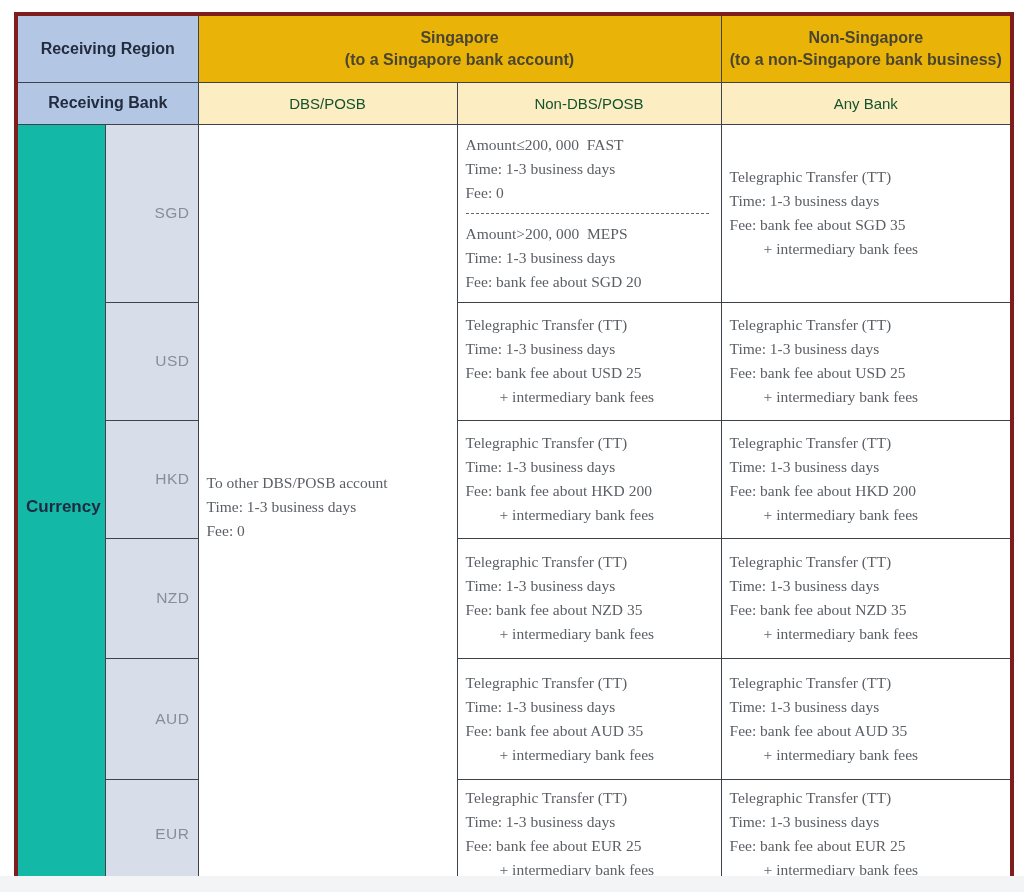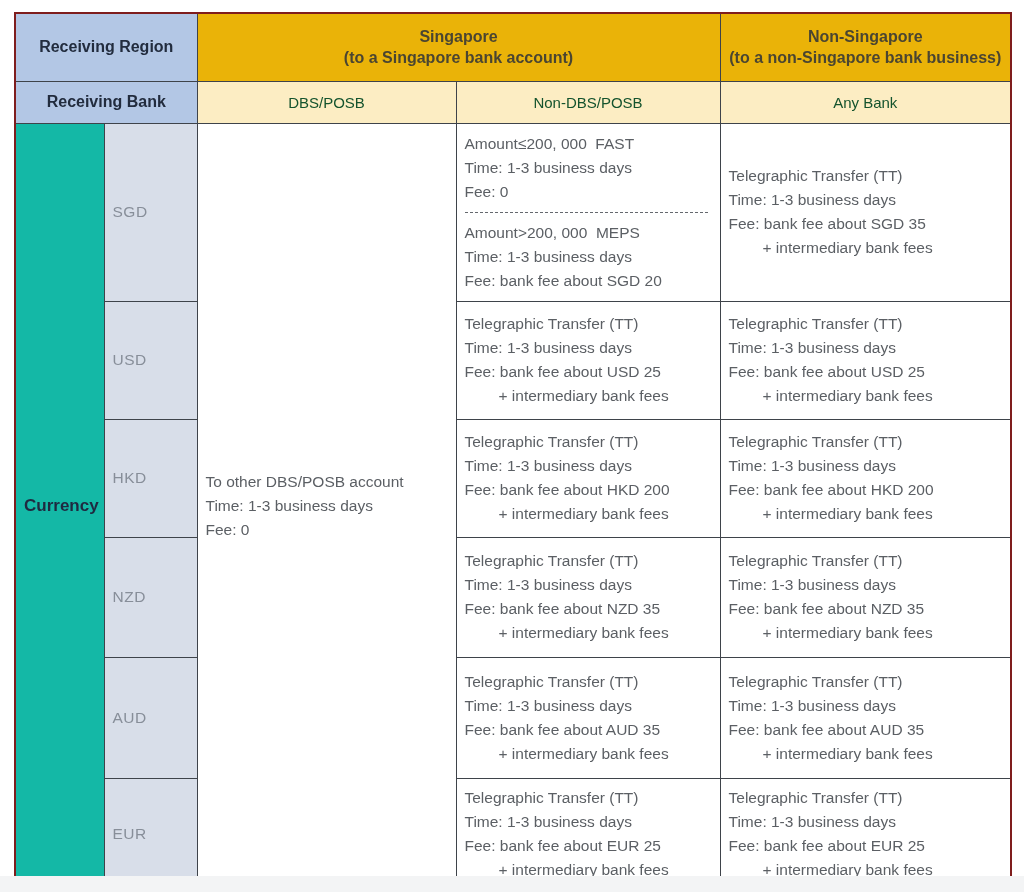--- a/index.html
+++ b/index.html
@@ -18,21 +18,21 @@
   .bottom-strip {
     position: absolute; left: 0; bottom: 0;
     width: 1024px; height: 16px;
     background: #f3f4f5;
   }
   table.fee-table {
     position: absolute; left: 14px; top: 12px;
     width: 996px;
     border-collapse: collapse;
     table-layout: fixed;
-    border: 2px solid #7f1d1d;
+    border: 4px solid #7f1d1d;
   }
   .fee-table td, .fee-table th {
     border: 1.5px solid #3e434a;
     padding: 4px 8px;
     vertical-align: middle;
   }
   
   col.c-label  { width: 89px; }
   col.c-code   { width: 93px; }
   col.c-dbs    { width: 259px; }
@@ -65,30 +65,31 @@
     background: #14b8a6;
     color: #1f2940;
     font-weight: bold;
     font-size: 17px;
     text-align: center;
   }
   .cur-code {
     background: #d8dee9;
     color: #878e99;
     font-size: 15.5px;
-    text-align: left;
+    text-align: right;
     letter-spacing: 0.5px;
     margin-top: 16px;
   }
   .cell {
     background: #ffffff;
     color: #5b5f64;
     font-size: 15.5px;
     text-align: left;
     padding: 8px 10px 8px 12px;
+    font-family: Liberation Serif, serif;
   }
   .line {
     white-space: pre-wrap;
     line-height: 24px;
   }
   .indent { padding-left: 34px; }
   .dashed-divider {
     border: none;
     border-top: 1.6px dashed #64686d;
     margin: 8px 4px 8px 0;

